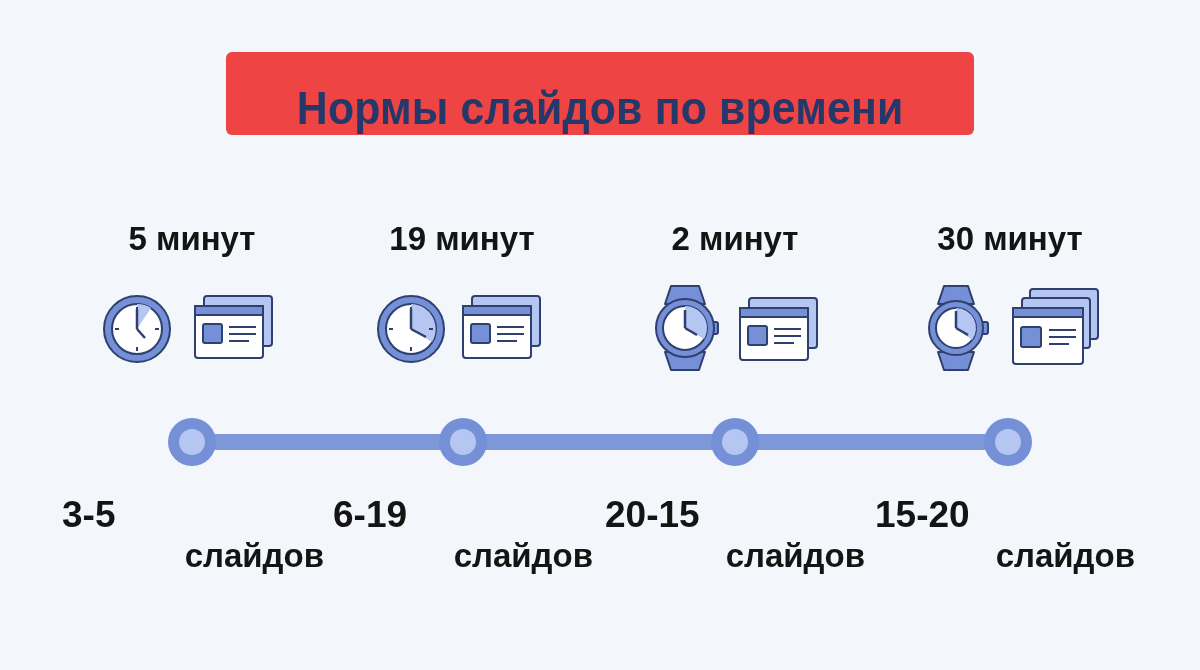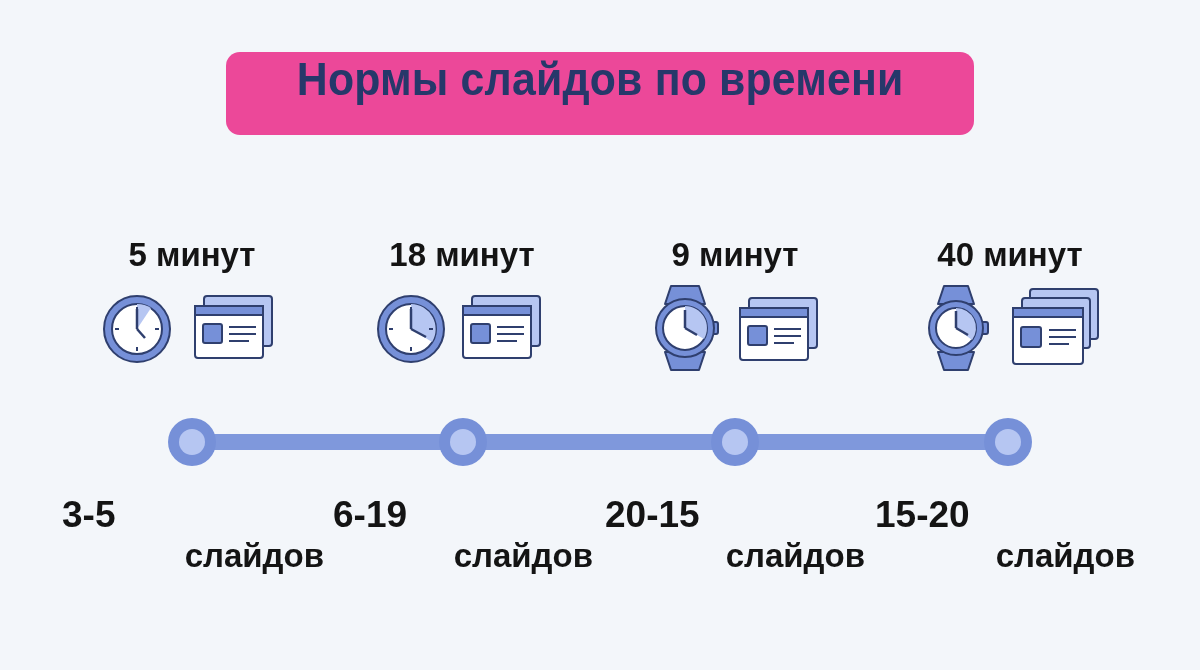--- a/index.html
+++ b/index.html
@@ -3,29 +3,29 @@
   <meta charset="utf-8">
   <style>
     html, body { margin: 0; padding: 0; }
     body {
       width: 1200px; height: 670px; position: relative; overflow: hidden;
       background: #f3f6fa;
       font-family: "Liberation Sans", "DejaVu Sans", sans-serif;
     }
     .title-box {
       position: absolute; left: 226px; top: 52px; width: 748px; height: 83px;
-      background: #ec4899; border-radius: 14px;
-      display: flex; align-items: flex-start; justify-content: center;
+      background: #ef4444; border-radius: 6px;
+      display: flex; align-items: flex-end; justify-content: center;
     }
     .title-text {
       font-size: 46px; font-weight: bold; color: #26386a; letter-spacing: 0.2px;
       transform: scaleX(0.93);
     }
     .time-label {
-      position: absolute; top: 236px; width: 260px; text-align: center;
+      position: absolute; top: 220px; width: 260px; text-align: center;
       font-size: 33px; font-weight: bold; color: #141414;
     }
     .icons {
       position: absolute; top: 282px; width: 260px; height: 95px;
     }
     .icons svg { position: absolute; top: 0; }
     .timeline-line {
       position: absolute; left: 192px; top: 434px; width: 816px; height: 16px;
       background: #7f98dc;
     }
@@ -47,23 +47,23 @@
     }
   </style>
 </head>
 <body>
 
 <div class="title-box">
   <span class="title-text">Нормы слайдов по времени</span>
 </div>
 
 <div class="time-label" style="left:62px">5 минут</div>
-<div class="time-label" style="left:332px">18 минут</div>
-<div class="time-label" style="left:605px">9 минут</div>
-<div class="time-label" style="left:880px">40 минут</div>
+<div class="time-label" style="left:332px">19 минут</div>
+<div class="time-label" style="left:605px">2 минут</div>
+<div class="time-label" style="left:880px">30 минут</div>
 
 <div class="icons" style="left:62px">
   <svg style="left:38px;top:10px" width="74" height="74" viewBox="0 0 74 74">
     <circle cx="37" cy="37" r="33" fill="#7690d8" stroke="#2f3f6e" stroke-width="2"></circle>
     <circle cx="37" cy="37" r="25" fill="#ffffff" stroke="#2f3f6e" stroke-width="2"></circle>
     <path d="M37 37 L37 12 A25 25 0 0 1 51 16 Z" fill="#b6c6f2"></path>
     <line x1="37" y1="15" x2="37" y2="19" stroke="#2f3f6e" stroke-width="2"></line>
     <line x1="37" y1="55" x2="37" y2="59" stroke="#2f3f6e" stroke-width="2"></line>
     <line x1="15" y1="37" x2="19" y2="37" stroke="#2f3f6e" stroke-width="2"></line>
     <line x1="55" y1="37" x2="59" y2="37" stroke="#2f3f6e" stroke-width="2"></line>

